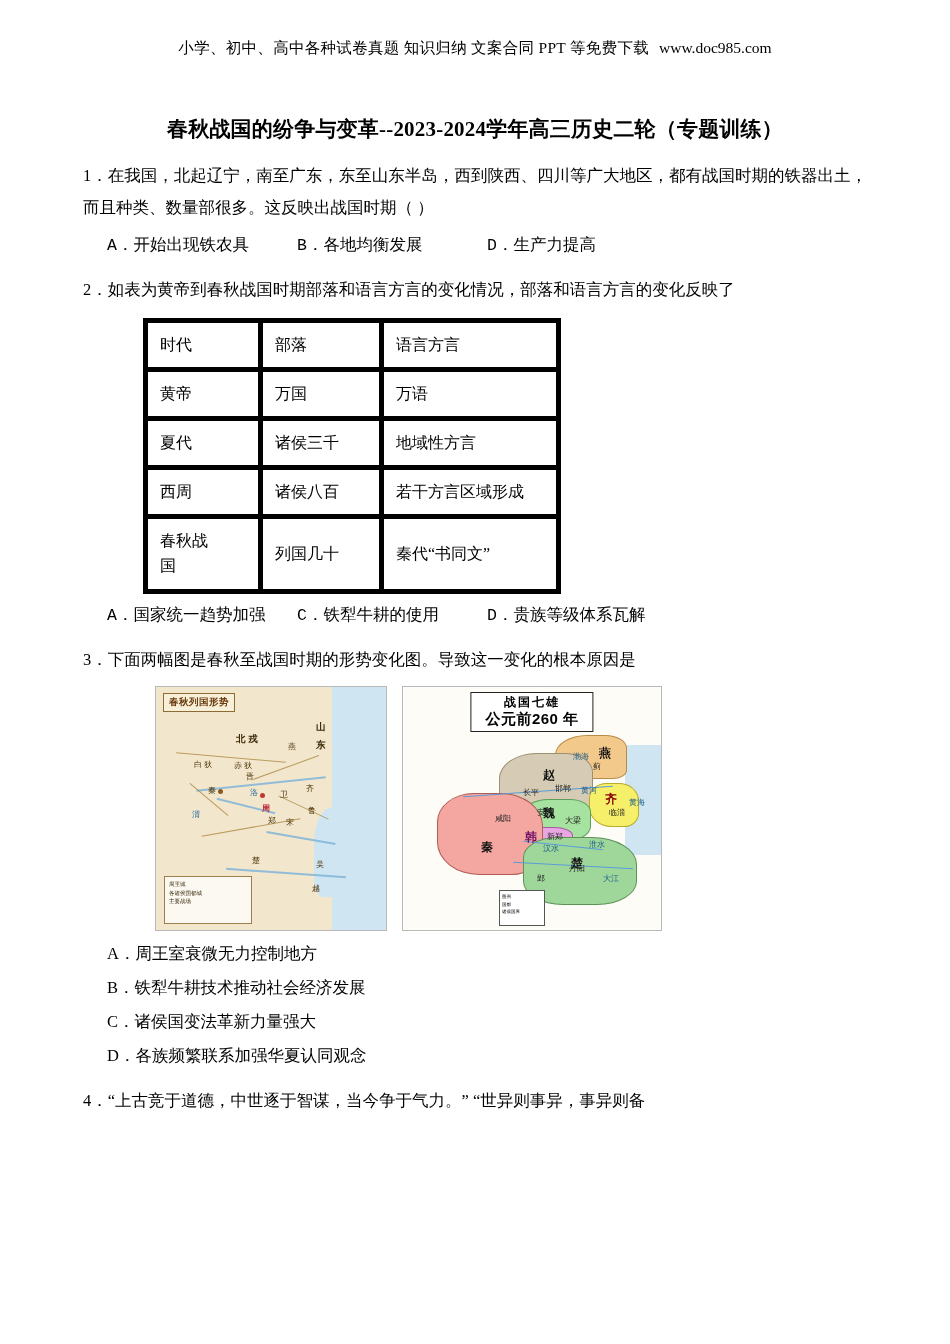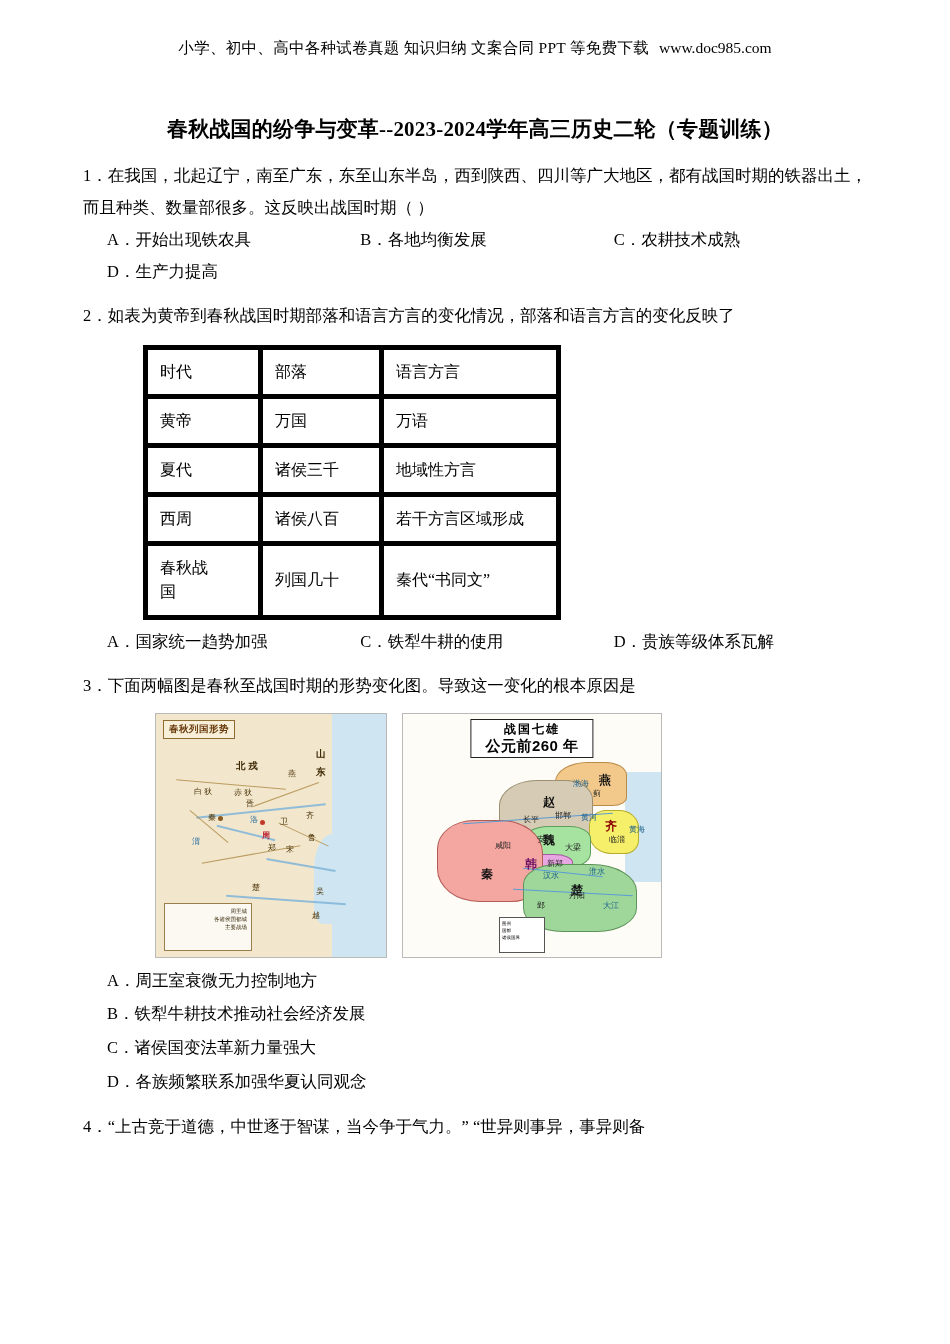--- a/index.html
+++ b/index.html
@@ -48,25 +48,26 @@
     line-height: 1.95;
     margin-top: 12px;
     text-align: justify;
     font-family: "Liberation Serif", serif;
   }
   .q-num {
     font-family: "Liberation Serif", serif;
   }
   .options-grid {
     display: grid;
-    grid-template-columns: 1fr 1fr 1fr;
+    grid-template-columns: 1fr 1fr 1fr 1fr;
     font-size: 16.5px;
     line-height: 1.95;
     padding-left: 24px;
-    margin-top: 0;
+    margin-top: 6px;
+    font-family: Liberation Mono, monospace;
   }
   .options-list {
     font-size: 16.5px;
     line-height: 2.05;
     padding-left: 24px;
     margin-top: 4px;
   }
   .opt { white-space: nowrap; }
   table.data-table {
     border-collapse: collapse;
@@ -85,21 +86,21 @@
   .figure-row {
     display: flex;
     gap: 15px;
     margin: 10px 0 6px 72px;
   }
   .map {
     position: relative;
     overflow: hidden;
     border: 1px solid #b9b9b9;
   }
-  .map1 { width: 230px; height: 243px; background: #86efac; text-align: right; }
+  .map1 { width: 230px; height: 243px; background: #86efac; }
   .map2 { width: 258px; height: 243px; background: #fdfcf6; }
 
   
   .m1-sea {
     position: absolute; right: 0; top: 0; width: 54px; height: 243px;
     background: #cfe6f2;
   }
   .m1-sea2 {
     position: absolute; right: 26px; top: 120px; width: 46px; height: 90px;
     background: #cfe6f2; border-radius: 40% 10% 30% 20%;
@@ -172,21 +173,20 @@
   </div>
 
   <h1 class="doc-title">春秋战国的纷争与变革--2023-2024学年高三历史二轮（专题训练）</h1>
 
   <div class="q">
     <span class="q-num">1．</span><span>在我国，北起辽宁，南至广东，东至山东半岛，西到陕西、四川等广大地区，都有战国时期的铁器出土，而且种类、数量部很多。这反映出战国时期（   ）</span>
   </div>
   <div class="options-grid">
     <div class="opt">A．开始出现铁农具</div>
     <div class="opt">B．各地均衡发展</div>
-    <div class="opt">C．农耕技术成熟</div>
     <div class="opt">D．生产力提高</div>
   </div>
 
   <div class="q">
     <span class="q-num">2．</span><span>如表为黄帝到春秋战国时期部落和语言方言的变化情况，部落和语言方言的变化反映了</span>
   </div>
 
   <table class="data-table">
     <tbody>
         <tr>

